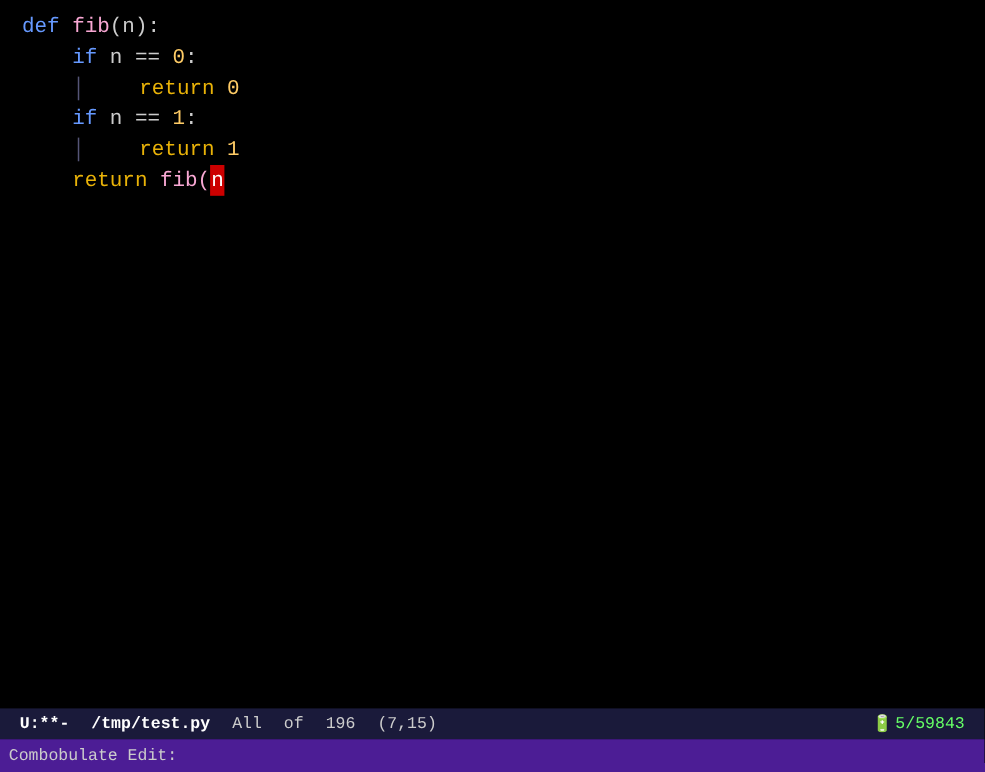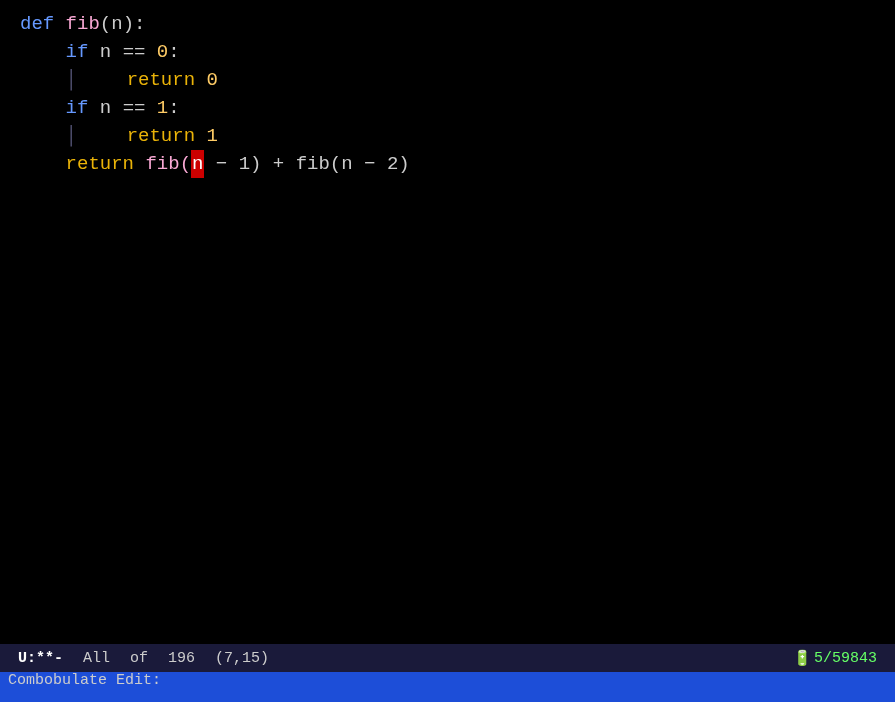--- a/index.html
+++ b/index.html
@@ -90,22 +90,23 @@
       color: #66ff66;
       margin-left: auto;
     }
 
     #command-line {
       position: absolute;
       bottom: 0;
       left: 0;
       width: 895px;
       height: 30px;
-      background: #1d4ed8;
+      background: #4c1d95;
       display: flex;
+      align-items: center;
       font-family: 'Courier New', Courier, monospace;
       font-size: 15px;
       color: #cccccc;
       padding: 0 8px;
     }
   </style>
 </head>
 <body>
 
 <div id="editor-area">
@@ -124,26 +125,27 @@
 
   <div class="code-line">
     <span>&nbsp;&nbsp;&nbsp;&nbsp;</span><span class="kw">if </span><span class="param">n</span><span class="op"> == </span><span class="num">1</span><span class="op">:</span>
   </div>
 
   <div class="code-line">
     <span>&nbsp;&nbsp;&nbsp;&nbsp;</span><span style="color:#555577; margin-right:4px;">│</span><span>&nbsp;&nbsp;&nbsp;&nbsp;</span><span class="ret">return </span><span class="num">1</span>
   </div>
 
   <div class="code-line">
-    <span>&nbsp;&nbsp;&nbsp;&nbsp;</span><span class="ret">return </span><span class="fn">fib(</span><span class="cursor-highlight">n</span><span class="op"> − 1) + fib(n − 2)</span>
+    <span>&nbsp;&nbsp;&nbsp;&nbsp;</span><span class="ret">return </span><span class="fn">fib(</span><span class="cursor-highlight">n</span>
   </div>
 </div>
 
 <div id="status-bar">
   <span class="status-segment modified">U:**-</span>
+  <span class="status-segment filepath">/tmp/test.py</span>
   <span class="status-segment">All</span>
   <span class="status-segment">of</span>
   <span class="status-segment">196</span>
   <span class="status-segment">(7,15)</span>
   <span class="status-segment battery">
     <span style="display:inline-block; margin-right:2px;">🔋</span><span>5</span>/<span>59843</span>
   </span>
 </div>
 
 <div id="command-line">

